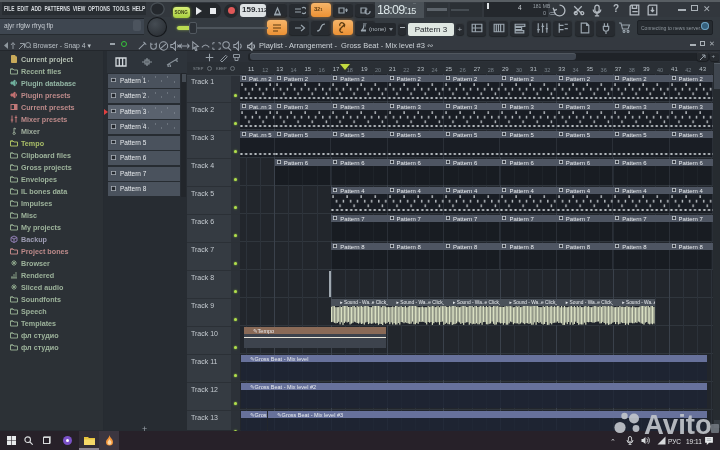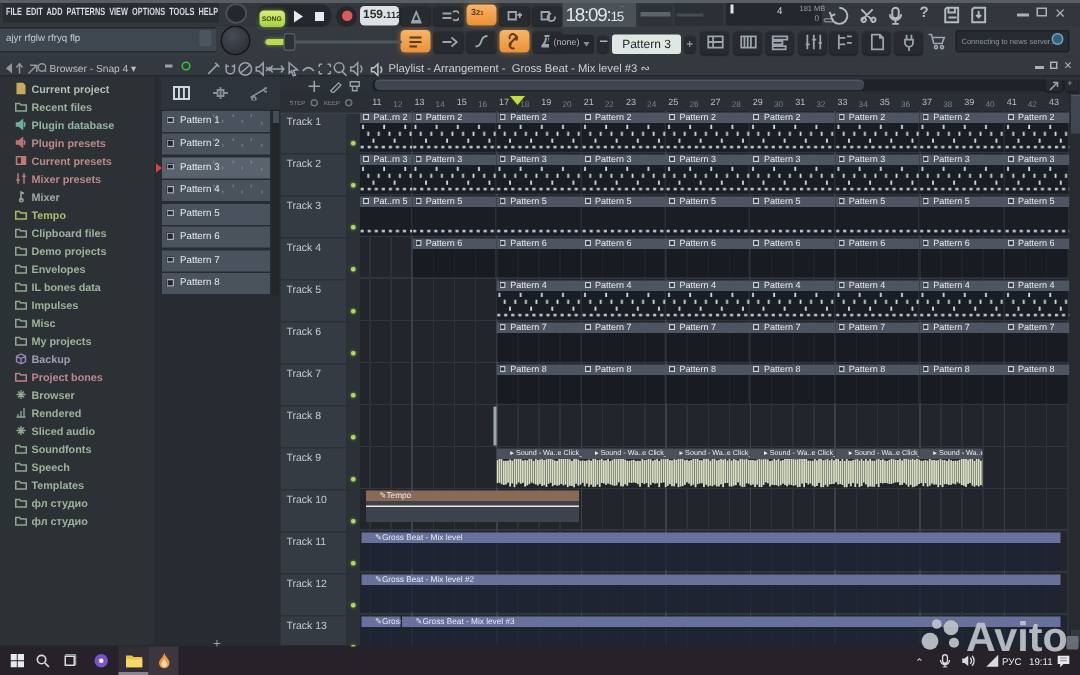--- a/index.html
+++ b/index.html
@@ -237,21 +237,21 @@
       <path d="M0.5 2 V7 H7.5 V3 H4 L3 2 Z M0.5 2 H3" stroke="#a8bc60" stroke-width="1" fill="none"></path>
     </svg>
 <div class="bitem" style="left:21px;top:139.0px;color:#aabf68;font-weight:bold;">Tempo</div>
 <svg class="abs" style="left:10px;top:151.0px" width="8" height="8" viewBox="0 0 8 8">
       <path d="M0.5 2 V7 H7.5 V3 H4 L3 2 Z M0.5 2 H3" stroke="#8fa78c" stroke-width="1" fill="none"></path>
     </svg>
 <div class="bitem" style="left:21px;top:151.0px;color:#9db39b;font-weight:bold;">Clipboard files</div>
 <svg class="abs" style="left:10px;top:163.0px" width="8" height="8" viewBox="0 0 8 8">
       <path d="M0.5 2 V7 H7.5 V3 H4 L3 2 Z M0.5 2 H3" stroke="#8fa78c" stroke-width="1" fill="none"></path>
     </svg>
-<div class="bitem" style="left:21px;top:163.0px;color:#9db39b;font-weight:bold;">Demo projects</div>
+<div class="bitem" style="left:21px;top:163.0px;color:#9db39b;font-weight:bold;">Gross projects</div>
 <svg class="abs" style="left:10px;top:175.0px" width="8" height="8" viewBox="0 0 8 8">
       <path d="M0.5 2 V7 H7.5 V3 H4 L3 2 Z M0.5 2 H3" stroke="#8fa78c" stroke-width="1" fill="none"></path>
     </svg>
 <div class="bitem" style="left:21px;top:175.0px;color:#9db39b;font-weight:bold;">Envelopes</div>
 <svg class="abs" style="left:10px;top:187.0px" width="8" height="8" viewBox="0 0 8 8">
       <path d="M0.5 2 V7 H7.5 V3 H4 L3 2 Z M0.5 2 H3" stroke="#8fa78c" stroke-width="1" fill="none"></path>
     </svg>
 <div class="bitem" style="left:21px;top:187.0px;color:#9db39b;font-weight:bold;">IL bones data</div>
 <svg class="abs" style="left:10px;top:199.0px" width="8" height="8" viewBox="0 0 8 8">
       <path d="M0.5 2 V7 H7.5 V3 H4 L3 2 Z M0.5 2 H3" stroke="#8fa78c" stroke-width="1" fill="none"></path>

